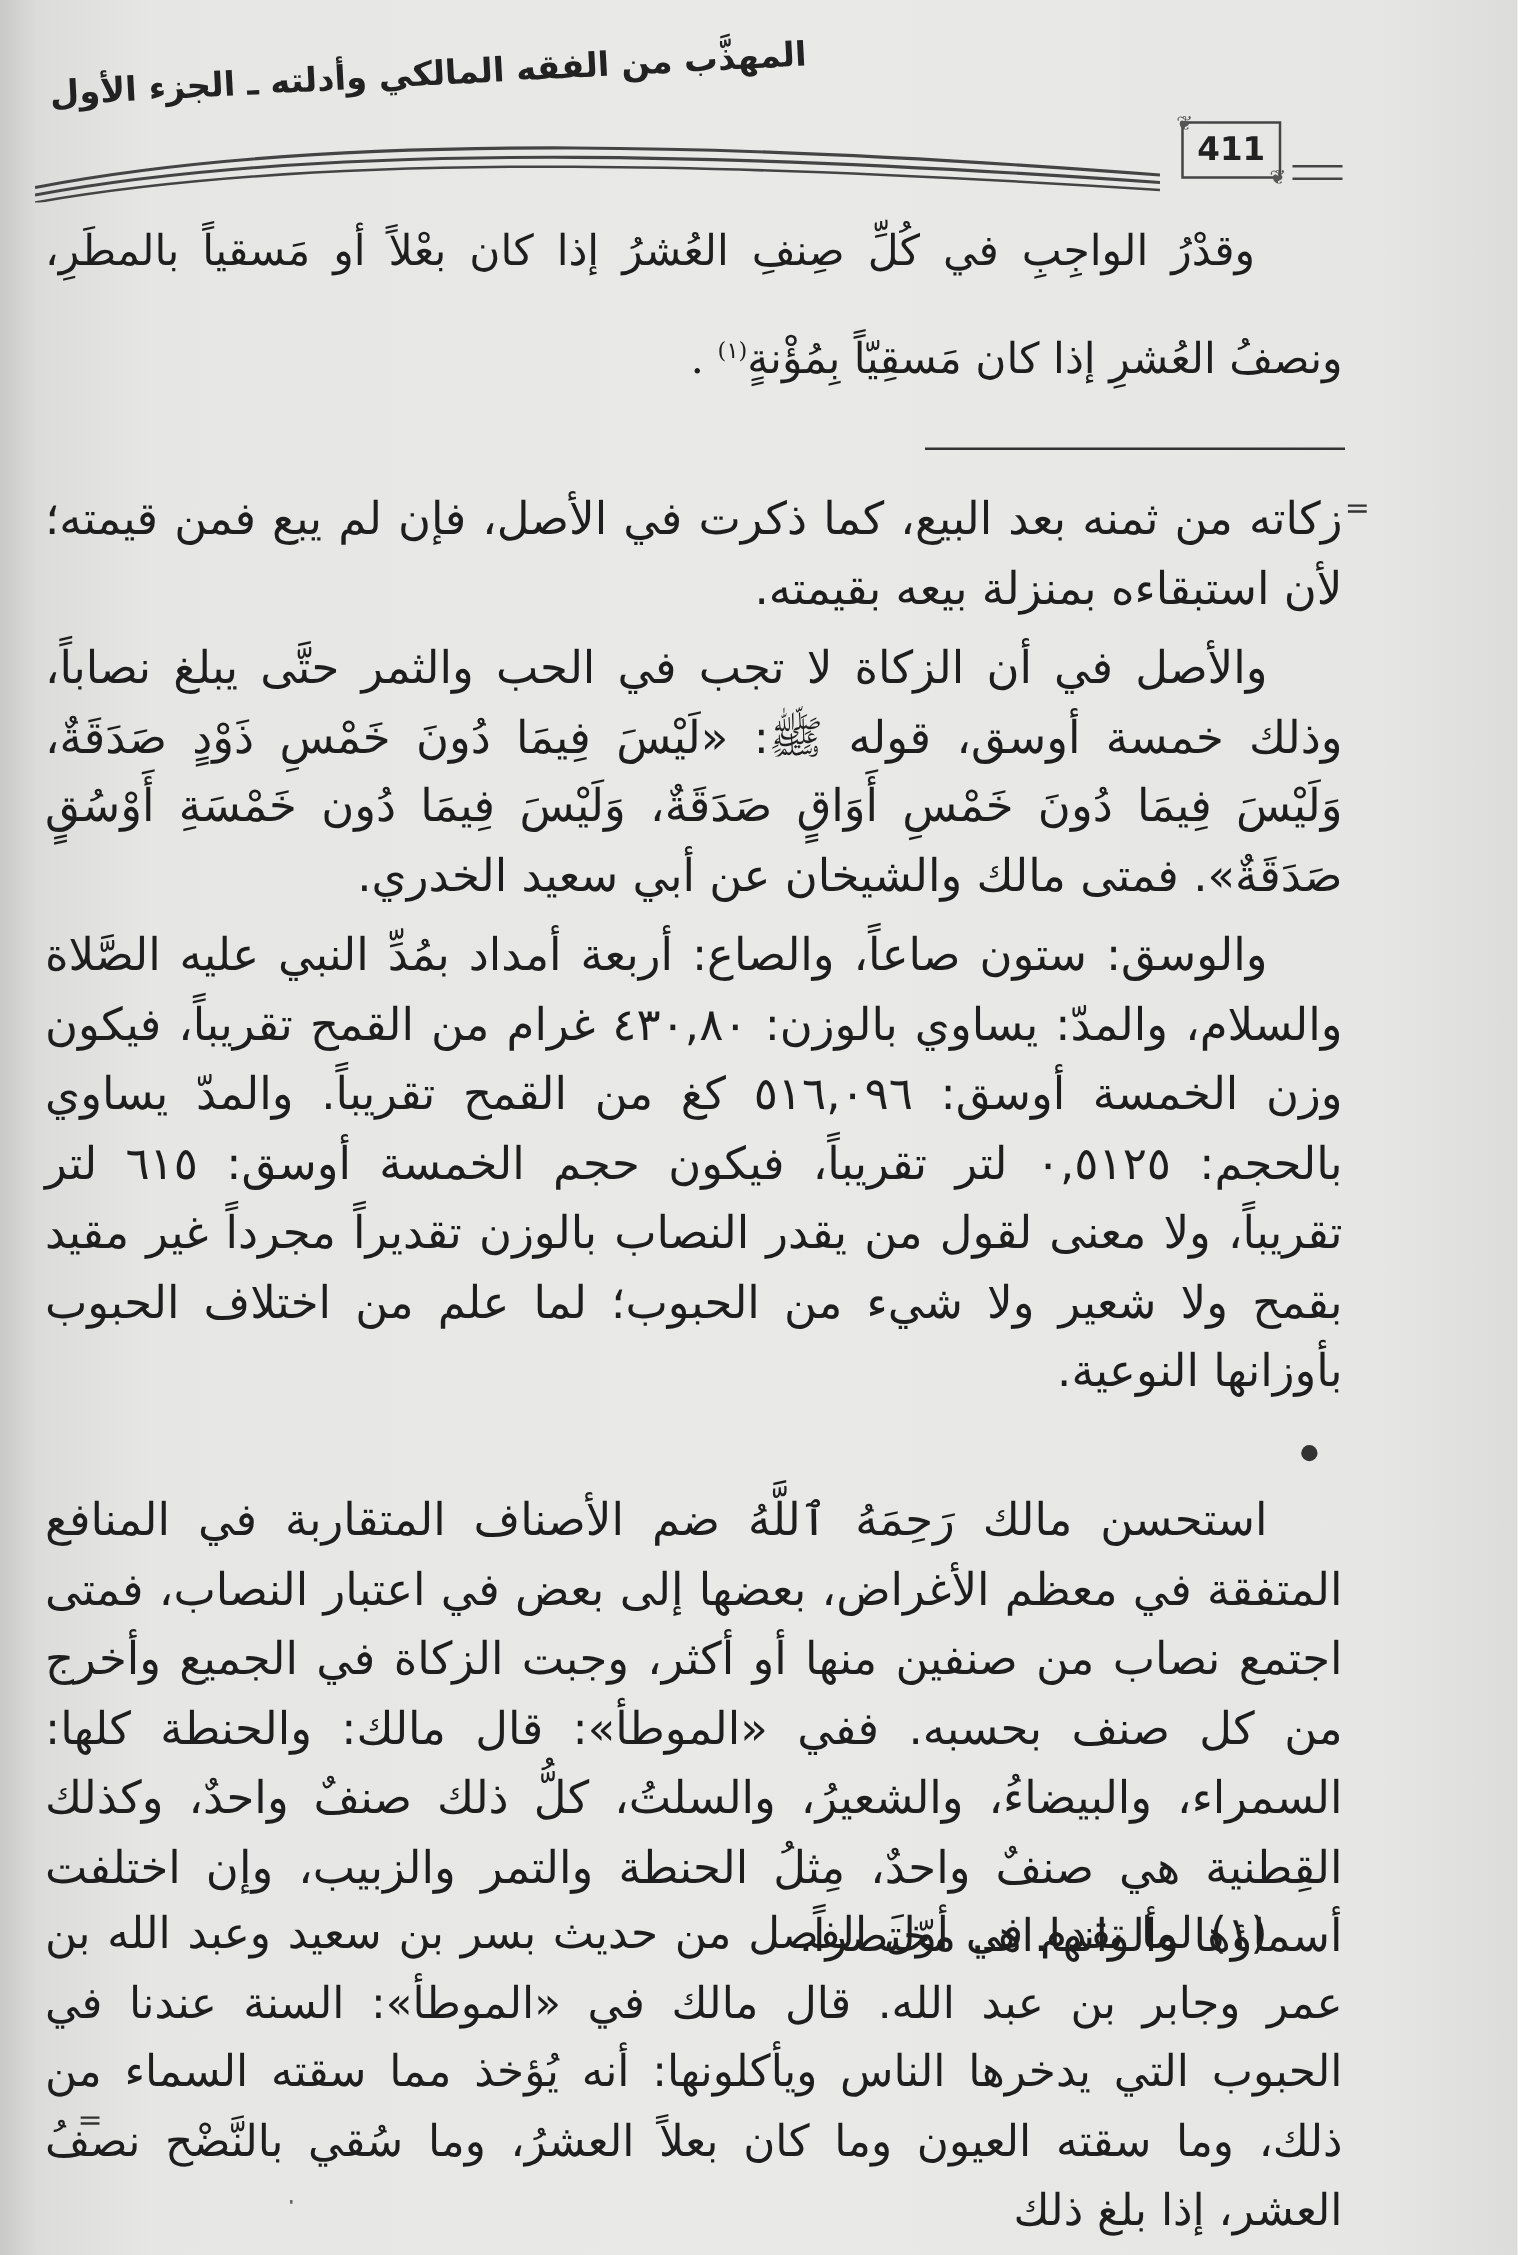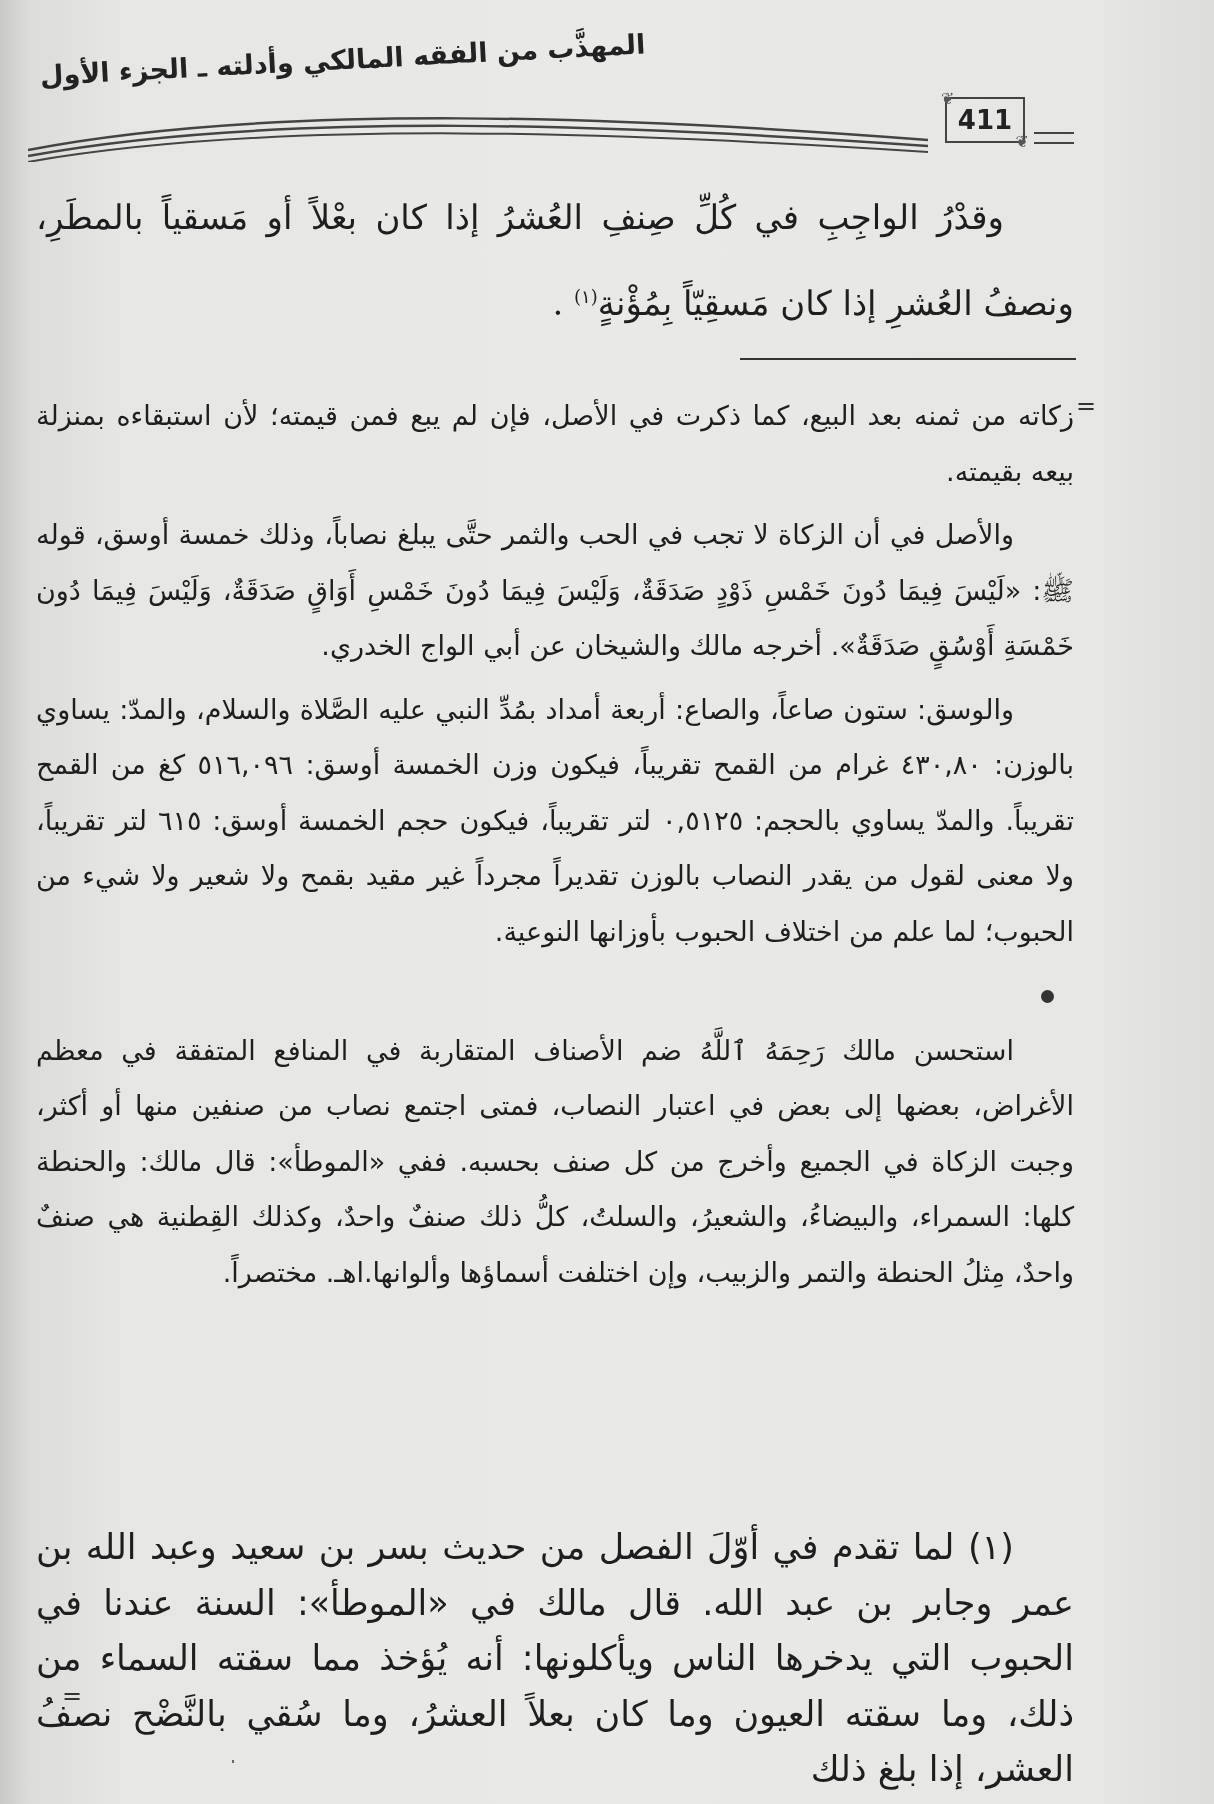--- a/index.html
+++ b/index.html
@@ -74,36 +74,36 @@
     
     .content {
       position: absolute;
       right: 140px;
       left: 36px;
       direction: rtl;
       text-align: justify;
       text-align-last: right;
     }
     .main-text {
-      top: 177px;
+      top: 161px;
       font-size: 34px;
       line-height: 80px;
       font-family: "DejaVu Serif", serif;
     }
     .main-text p { margin: 0; text-indent: 70px; }
     .footnote-rule {
       position: absolute;
       left: 740px;
       top: 358px;
       width: 336px;
       border-top: 2px solid #333;
     }
     .notes {
       top: 388px;
-      font-size: 27px;
+      font-size: 36px;
       line-height: 55.5px;
     }
     .notes p {
       margin: 0;
     }
     .notes p.indent { text-indent: 60px; }
     .notes p.gap { margin-top: 8px; }
     .bold { font-weight: normal; }
     .cont-mark {
       position: absolute;
@@ -166,21 +166,21 @@
 
   <div class="content main-text">
     <p><span>وقدْرُ الواجِبِ في كُلِّ صِنفِ العُشرُ إذا كان بعْلاً أو مَسقياً بالمطَرِ، ونصفُ العُشرِ إذا كان مَسقِيّاً بِمُؤْنةٍ</span><span class="fn-ref">(١)</span><span> .</span></p>
   </div>
 
   <div class="footnote-rule"></div>
 
   <div class="cont-mark" style="top:392px;">=</div>
   <div class="content notes">
     <p>زكاته من ثمنه بعد البيع، كما ذكرت في الأصل، فإن لم يبع فمن قيمته؛ لأن استبقاءه بمنزلة بيعه بقيمته.</p>
-    <p class="indent gap"><span>والأصل في أن الزكاة لا تجب في الحب والثمر حتَّى يبلغ نصاباً، وذلك خمسة أوسق، قوله ﷺ: </span><span class="bold">«لَيْسَ فِيمَا دُونَ خَمْسِ ذَوْدٍ صَدَقَةٌ، وَلَيْسَ فِيمَا دُونَ خَمْسِ أَوَاقٍ صَدَقَةٌ، وَلَيْسَ فِيمَا دُون خَمْسَةِ أَوْسُقٍ صَدَقَةٌ»</span><span>. أخرجه مالك والشيخان عن أبي الواج الخدري.</span></p>
+    <p class="indent gap"><span>والأصل في أن الزكاة لا تجب في الحب والثمر حتَّى يبلغ نصاباً، وذلك خمسة أوسق، قوله ﷺ: </span><span class="bold">«لَيْسَ فِيمَا دُونَ خَمْسِ ذَوْدٍ صَدَقَةٌ، وَلَيْسَ فِيمَا دُونَ خَمْسِ أَوَاقٍ صَدَقَةٌ، وَلَيْسَ فِيمَا دُون خَمْسَةِ أَوْسُقٍ صَدَقَةٌ»</span><span>. فمتى مالك والشيخان عن أبي سعيد الخدري.</span></p>
     <p class="indent gap"><span class="bold">والوسق</span><span>: ستون صاعاً، </span><span class="bold">والصاع</span><span>: أربعة أمداد بمُدِّ النبي عليه الصَّلاة والسلام، </span><span class="bold">والمدّ</span><span>: يساوي بالوزن: ٤٣٠,٨٠ غرام من القمح تقريباً، فيكون وزن الخمسة أوسق: ٥١٦,٠٩٦ كغ من القمح تقريباً. والمدّ يساوي بالحجم: ٠,٥١٢٥ لتر تقريباً، فيكون حجم الخمسة أوسق: ٦١٥ لتر تقريباً، ولا معنى لقول من يقدر النصاب بالوزن تقديراً مجرداً غير مقيد بقمح ولا شعير ولا شيء من الحبوب؛ لما علم من اختلاف الحبوب بأوزانها النوعية.</span></p>
     <p class="heading gap"><span class="bullet"></span></p>
     <p class="indent">استحسن مالك رَحِمَهُ ٱللَّهُ ضم الأصناف المتقاربة في المنافع المتفقة في معظم الأغراض، بعضها إلى بعض في اعتبار النصاب، فمتى اجتمع نصاب من صنفين منها أو أكثر، وجبت الزكاة في الجميع وأخرج من كل صنف بحسبه. ففي «الموطأ»: قال مالك: والحنطة كلها: السمراء، والبيضاءُ، والشعيرُ، والسلتُ، كلُّ ذلك صنفٌ واحدٌ، وكذلك القِطنية هي صنفٌ واحدٌ، مِثلُ الحنطة والتمر والزبيب، وإن اختلفت أسماؤها وألوانها.اهـ. مختصراً.</p>
   </div>
 
   <div class="content footnotes">
     <p class="indent"><span>(١)</span> <span>لما تقدم في أوّلَ الفصل من حديث بسر بن سعيد وعبد الله بن عمر وجابر بن عبد الله. قال مالك في «الموطأ»: السنة عندنا في الحبوب التي يدخرها الناس ويأكلونها: أنه يُؤخذ مما سقته السماء من ذلك، وما سقته العيون وما كان بعلاً العشرُ، وما سُقي بالنَّضْح نصفُ العشر، إذا بلغ ذلك</span></p>
   </div>
   <div class="cont-mark" style="left:62px; right:auto; top:1682px;">=</div>
 

